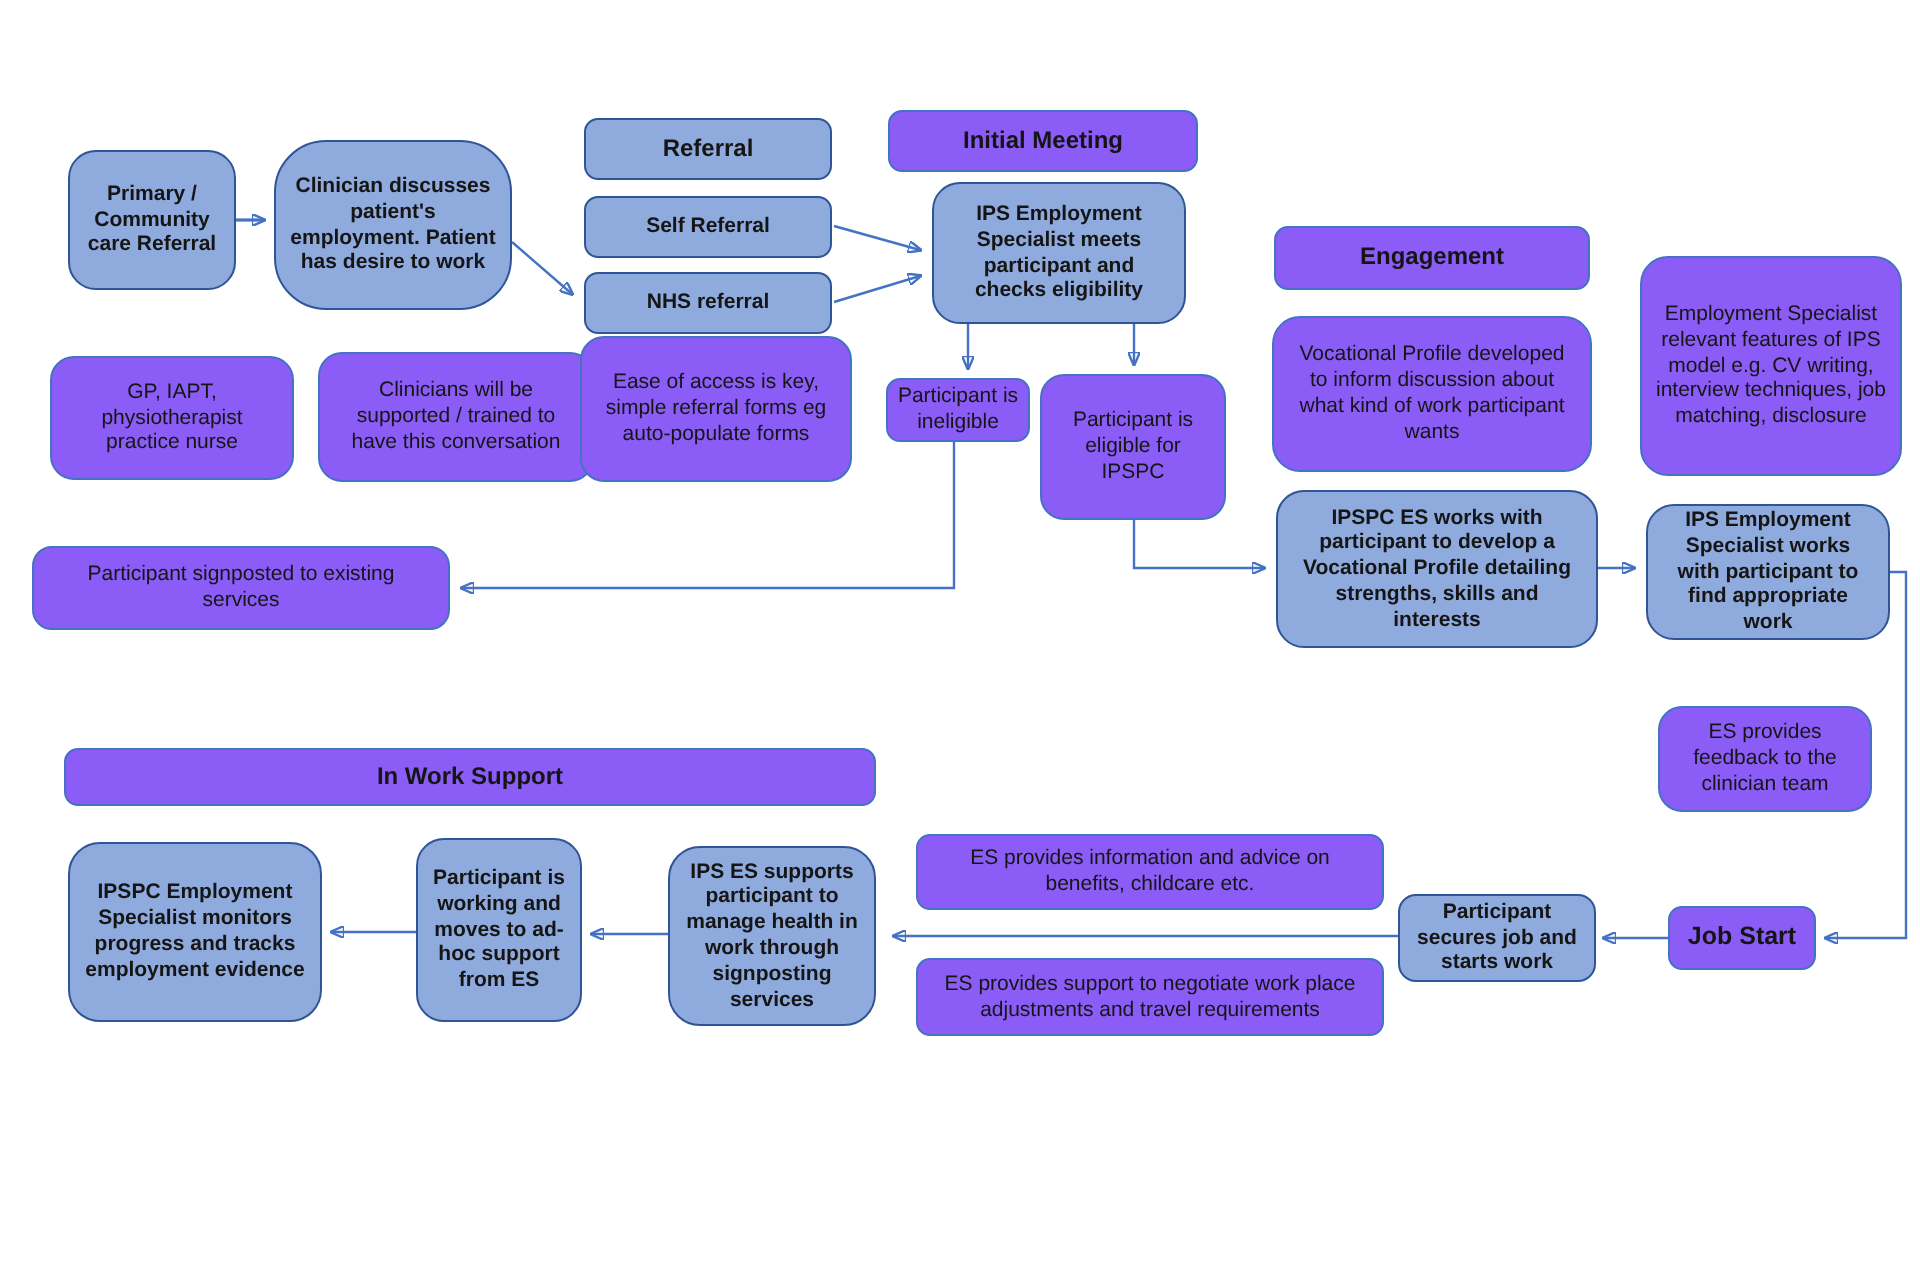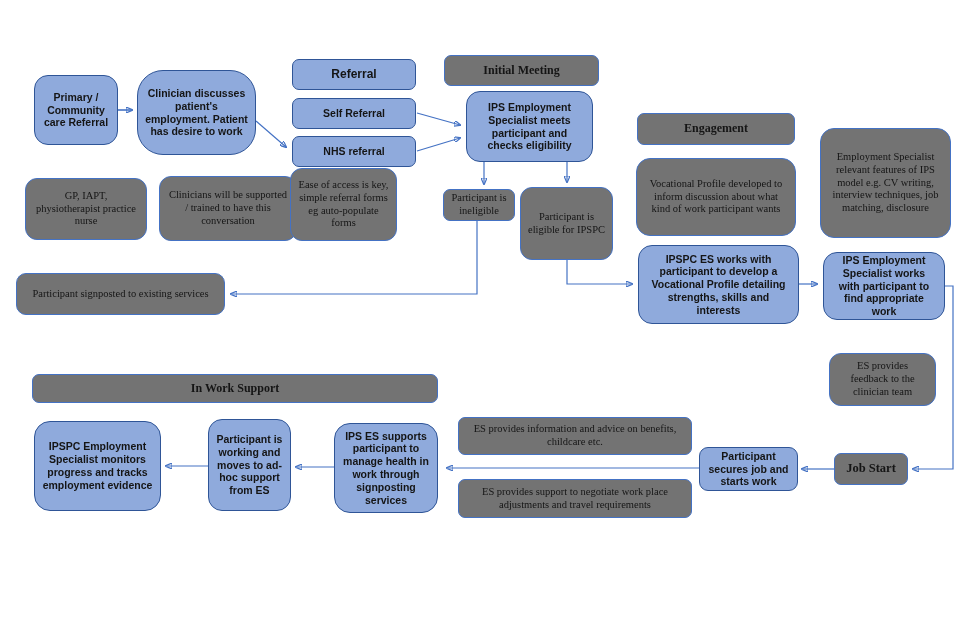--- a/index.html
+++ b/index.html
@@ -7,21 +7,21 @@
     position:relative; width:960px; height:640px; background:#ffffff;
     font-family:"Liberation Sans", sans-serif; overflow:hidden;
   }
   .node {
     position:absolute; box-sizing:border-box;
     display:flex; align-items:center; justify-content:center;
     text-align:center; color:#151515; font-size:10.5px; line-height:1.22;
     padding:3px 7px;
   }
   .dark  { background:#8FAADC; border:1.4px solid #2F5597; border-radius:14px;font-weight:bold; }
-  .light { background:#737373; border:1.2px solid #4472C4; border-radius:12px;font-family:Liberation Serif, serif; }
+  .light { background:#8b5cf6; border:1.2px solid #4472C4; border-radius:12px; }
   .hdr   { font-weight:bold; font-size:12px; border-radius:6px; line-height:1.1; }
   .sq    { border-radius:7px; }
   .connectors { position:absolute; left:0; top:0; width:960px; height:640px; }
   .connectors path { fill:none; stroke:#4472C4; stroke-width:1.2px; }
   .connectors path.thick { stroke-width:1.6px; }
 </style>
 </head>
 <body>
 
 <div class="stage">
@@ -53,21 +53,21 @@
   <div class="node dark hdr sq" style="left:292px; top:59px;  width:124px; height:31px;">Referral</div>
   <div class="node dark sq" style="left:292px; top:98px;  width:124px; height:31px;">Self Referral</div>
   <div class="node dark sq" style="left:292px; top:136px; width:124px; height:31px;">NHS referral</div>
   <div class="node light hdr sq" style="left:444px; top:55px;  width:155px; height:31px;">Initial Meeting</div>
   <div class="node dark" style="left:466px; top:91px;  width:127px; height:71px;">IPS Employment Specialist meets participant and checks eligibility</div>
   <div class="node light hdr sq" style="left:637px; top:113px; width:158px; height:32px;">Engagement</div>
   <div class="node light" style="left:820px; top:128px; width:131px; height:110px; border-radius:14px;">Employment Specialist relevant features of IPS model e.g. CV writing, interview techniques, job matching, disclosure</div>
 
   <div class="node light" style="left:25px;  top:178px; width:122px; height:62px;">GP, IAPT, physiotherapist practice nurse</div>
   <div class="node light" style="left:159px; top:176px; width:138px; height:65px;">Clinicians will be supported / trained to have this conversation</div>
-  <div class="node light" style="left:290px; top:168px; width:107px; height:73px;">Ease of access is key, simple referral forms eg auto-populate forms</div>
+  <div class="node light" style="left:290px; top:168px; width:136px; height:73px;">Ease of access is key, simple referral forms eg auto-populate forms</div>
   <div class="node light sq" style="left:443px; top:189px; width:72px;  height:32px; padding:2px 4px;">Participant is ineligible</div>
   <div class="node light" style="left:520px; top:187px; width:93px;  height:73px;">Participant is eligible for IPSPC</div>
   <div class="node light" style="left:636px; top:158px; width:160px; height:78px; border-radius:14px;">Vocational Profile developed to inform discussion about what kind of work participant wants</div>
 
   <div class="node dark" style="left:638px; top:245px; width:161px; height:79px;">IPSPC ES works with participant to develop a Vocational Profile detailing strengths, skills and interests</div>
   <div class="node dark" style="left:823px; top:252px; width:122px; height:68px;">IPS Employment Specialist works with participant to find appropriate work</div>
   <div class="node light" style="left:16px;  top:273px; width:209px; height:42px; border-radius:10px;">Participant signposted to existing services</div>
   <div class="node light" style="left:829px; top:353px; width:107px; height:53px;">ES provides feedback to the clinician team</div>
 
   <div class="node light hdr sq" style="left:32px; top:374px; width:406px; height:29px;">In Work Support</div>

